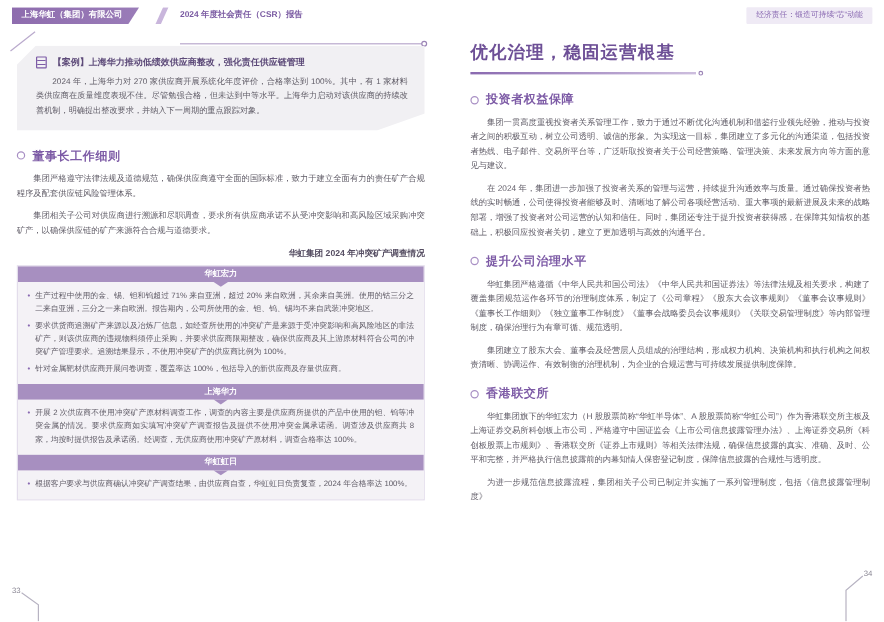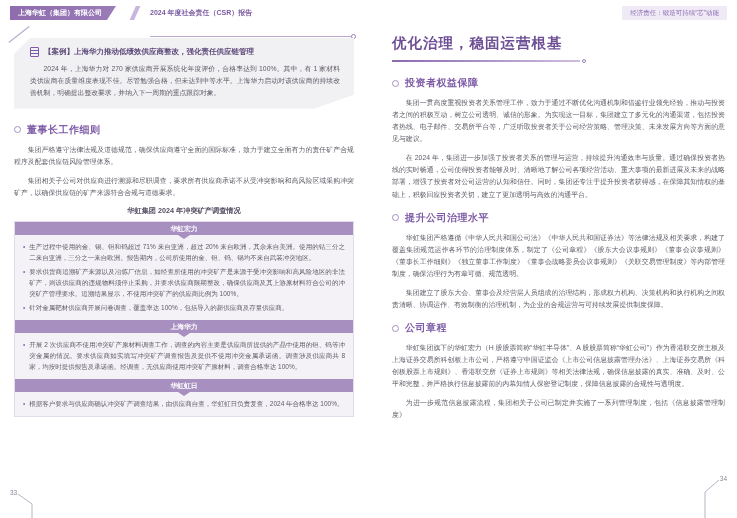--- a/index.html
+++ b/index.html
@@ -39,21 +39,21 @@
   .case-body { color:#5f5b66; font-size:6.8px; line-height:1.75; text-indent:2em; text-align:justify; }
 
   
   .sec-head { display:flex; align-items:center; gap:6px; margin:10px 0 7px 0; }
   .ring-icon { width:7px; height:7px; border:1.6px solid #a88fc4; border-radius:50%; flex:0 0 auto; }
   .sec-title { color:#7d5ba6; font-size:10px; font-weight:bold; letter-spacing:.5px; }
 
   .para { color:#5f5b66; font-size:6.9px; line-height:1.75; text-indent:2em; text-align:justify; margin-bottom:7px; }
 
   
-  .tbl-title { text-align:center; color:#554d62; font-size:7.2px; font-weight:bold; margin:4px 0 5px 0; }
+  .tbl-title { text-align:right; color:#554d62; font-size:7.2px; font-weight:bold; margin:4px 0 5px 0; }
   .tbl { border:1px solid #e3ddeb; }
   .band { position:relative; background:#a78fc0; color:#ffffff; text-align:center;
     font-size:6.8px; font-weight:bold; height:13px; line-height:13px; }
   .band-notch { position:absolute; left:50%; bottom:-4px; margin-left:-6px; width:0; height:0;
     border-left:6px solid transparent; border-right:6px solid transparent; border-top:4px solid #a78fc0; z-index:2; }
   .rows { background:#f4f2f6; padding:6px 8px 4px 8px; }
   .bullet { display:flex; gap:4px; color:#5f5b66; font-size:6.5px; line-height:1.7; text-align:justify; margin-bottom:3px; }
   .bullet .dot { color:#8a6ab2; flex:0 0 auto; }
 
   
@@ -178,21 +178,21 @@
           <span class="ring-icon"></span>
           <span class="sec-title">提升公司治理水平</span>
         </div>
         <div class="para">华虹集团严格遵循《中华人民共和国公司法》《中华人民共和国证券法》等法律法规及相关要求，构建了覆盖集团规范运作各环节的治理制度体系，制定了《公司章程》《股东大会议事规则》《董事会议事规则》《董事长工作细则》《独立董事工作制度》《董事会战略委员会议事规则》《关联交易管理制度》等内部管理制度，确保治理行为有章可循、规范透明。</div>
         <div class="para">集团建立了股东大会、董事会及经营层人员组成的治理结构，形成权力机构、决策机构和执行机构之间权责清晰、协调运作、有效制衡的治理机制，为企业的合规运营与可持续发展提供制度保障。</div>
       </div>
 
       <div class="rp-sec">
         <div class="sec-head">
           <span class="ring-icon"></span>
-          <span class="sec-title">公司章程</span>
+          <span class="sec-title">香港联交所</span>
         </div>
         <div class="para">华虹集团旗下的华虹宏力（H 股股票简称“华虹半导体”、A 股股票简称“华虹公司”）作为香港联交所主板及上海证券交易所科创板上市公司，严格遵守中国证监会《上市公司信息披露管理办法》、上海证券交易所《科创板股票上市规则》、香港联交所《证券上市规则》等相关法律法规，确保信息披露的真实、准确、及时、公平和完整，并严格执行信息披露前的内幕知情人保密登记制度，保障信息披露的合规性与透明度。</div>
         <div class="para">为进一步规范信息披露流程，集团相关子公司已制定并实施了一系列管理制度，包括《信息披露管理制度》</div>
       </div>
 
     </div>
   </div>
 
   <div class="pageno pn-left">33</div>
   <svg class="corner-svg cs-left" width="30" height="28">

